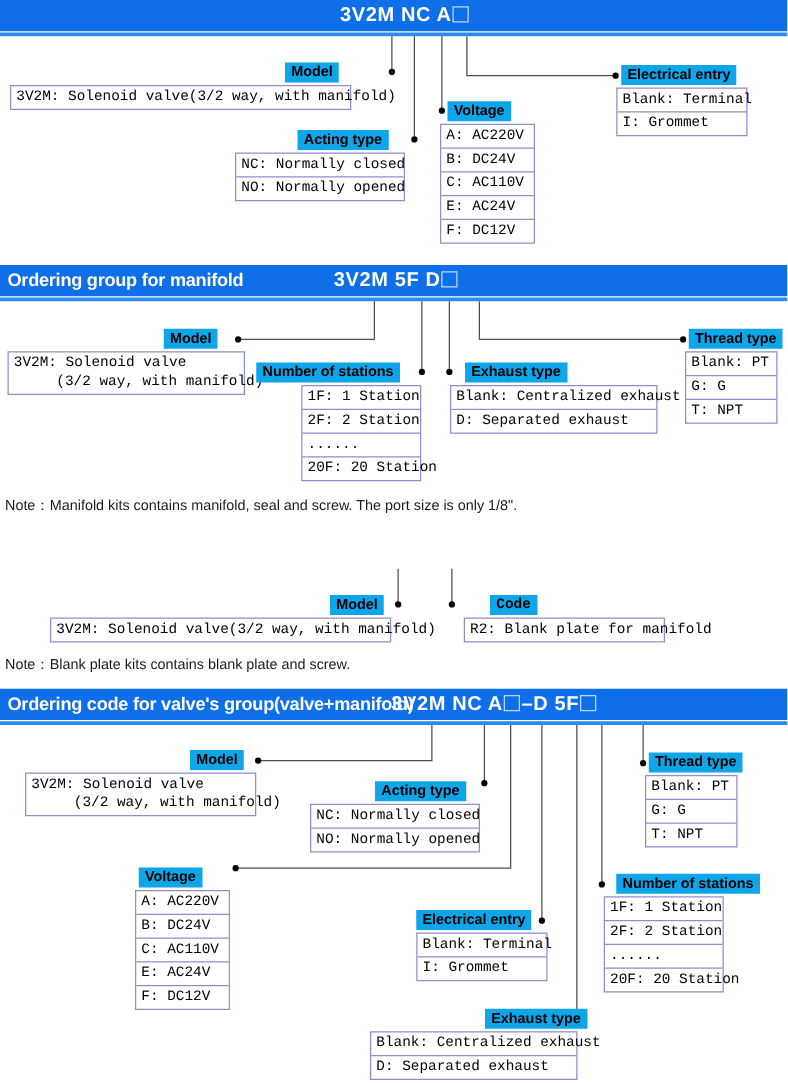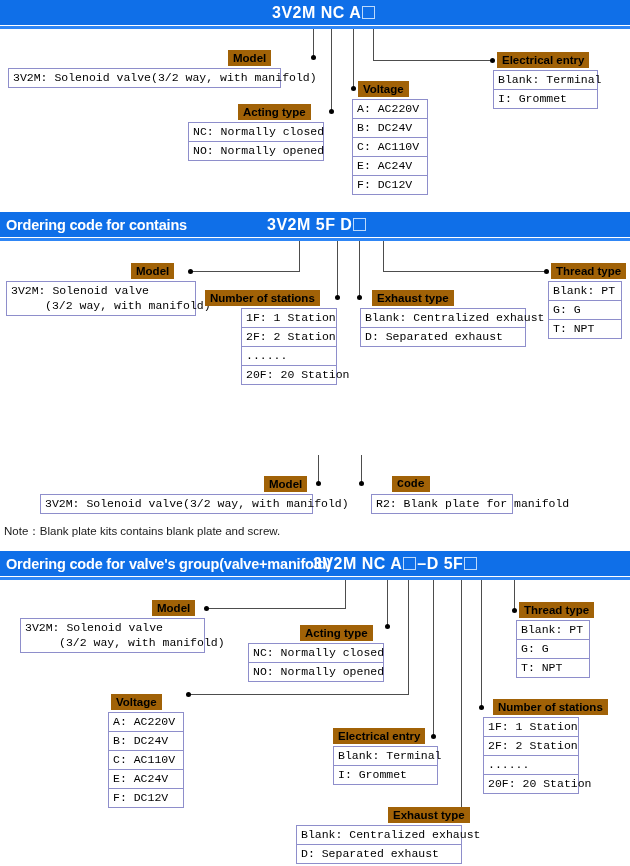--- a/index.html
+++ b/index.html
@@ -13,21 +13,21 @@
   .hdr{position:absolute;left:0;width:630px;height:25px;background:#0f6fe8;}
   .hdr .htitle{position:absolute;left:6px;top:50%;transform:translateY(-50%);
        color:#fff;font-weight:bold;font-size:14.5px;letter-spacing:-0.2px;white-space:nowrap;}
   .hdr .hcode{position:absolute;top:50%;transform:translateY(-50%);
        color:#fff;font-weight:bold;font-size:16px;white-space:nowrap;letter-spacing:0.5px;}
   .hdr .hrule{position:absolute;left:0;bottom:-4px;width:630px;height:3px;background:#2f86f5;}
   .sq{display:inline-block;width:11px;height:11px;border:1.6px solid #bcd9fb;
       vertical-align:middle;margin:0 1px;position:relative;top:-1px;}
 
   
-  .cap{position:absolute;background:#a16207;color:#000;font-weight:bold;
+  .cap{position:absolute;background:#0ea5e9;color:#000;font-weight:bold;
        font-size:11.5px;line-height:14px;padding:1px 5px;white-space:nowrap;}
 
   
   .bx{position:absolute;background:#fff;border:1px solid #8e8ecb;box-sizing:border-box;}
   .bx .row{font-size:11.5px;line-height:15px;padding:1px 4px 2px 4px;
        color:#000;white-space:nowrap;border-bottom:1px solid #8e8ecb;font-family:Liberation Mono, monospace;}
   .bx .row:last-child{border-bottom:none;}
   .bx.single .row{border-bottom:none;}
   .row .ind{display:inline-block;padding-left:34px;}
 
@@ -81,21 +81,21 @@
     <div class="row">F: DC12V</div>
   </div>
 
   <div class="cap" style="left:497px;top:52px;">Electrical entry</div>
   <div class="bx" style="left:493px;top:70px;width:105px;">
     <div class="row">Blank: Terminal</div>
     <div class="row">I: Grommet</div>
   </div>
 
   <div class="hdr" style="top:212px;">
-    <div class="htitle">Ordering code for contains</div>
+    <div class="htitle">Ordering group for manifold</div>
     <div class="hcode" style="left:267px;">
       <span>3V2M 5F D</span><span class="sq"></span>
     </div>
     <div class="hrule"></div>
   </div>
 
   <div class="vl" style="left:299px;top:241px;height:30px;"></div>
   <div class="hl" style="left:192px;top:271px;width:108px;"></div>
   <div class="dot" style="left:188px;top:269px;"></div>
   <div class="vl" style="left:337px;top:241px;height:56px;"></div>
@@ -128,34 +128,35 @@
     <div class="row">D: Separated exhaust</div>
   </div>
 
   <div class="cap" style="left:551px;top:263px;">Thread type</div>
   <div class="bx" style="left:548px;top:281px;width:74px;">
     <div class="row">Blank: PT</div>
     <div class="row">G: G</div>
     <div class="row">T: NPT</div>
   </div>
 
+  <div class="note" style="left:4px;top:397px;">Note：Manifold kits contains manifold, seal and screw. The port size is only 1/8".</div>
 
 
   <div class="vl" style="left:318px;top:455px;height:28px;"></div>
   <div class="dot" style="left:316px;top:481px;"></div>
   <div class="vl" style="left:361px;top:455px;height:28px;"></div>
   <div class="dot" style="left:359px;top:481px;"></div>
 
   <div class="cap" style="left:264px;top:476px;">Model</div>
   <div class="bx single" style="left:40px;top:494px;width:273px;">
     <div class="row">3V2M: Solenoid valve(3/2 way, with manifold)</div>
   </div>
 
   <div class="cap" style="left:392px;top:476px;font-family:Liberation Mono, monospace;">Code</div>
-  <div class="bx single" style="left:371px;top:494px;width:142px;text-align:right;">
+  <div class="bx single" style="left:371px;top:494px;width:161px;text-align:right;">
     <div class="row">R2: Blank plate for manifold</div>
   </div>
 
   <div class="note" style="left:4px;top:524px;">Note：Blank plate kits contains blank plate and screw.</div>
 
   <div class="hdr" style="top:551px;">
     <div class="htitle">Ordering code for valve's group(valve+manifold)</div>
     <div class="hcode" style="left:313px;">
       <span>3V2M NC A</span><span class="sq"></span><span>–D 5F</span><span class="sq"></span>
     </div>

